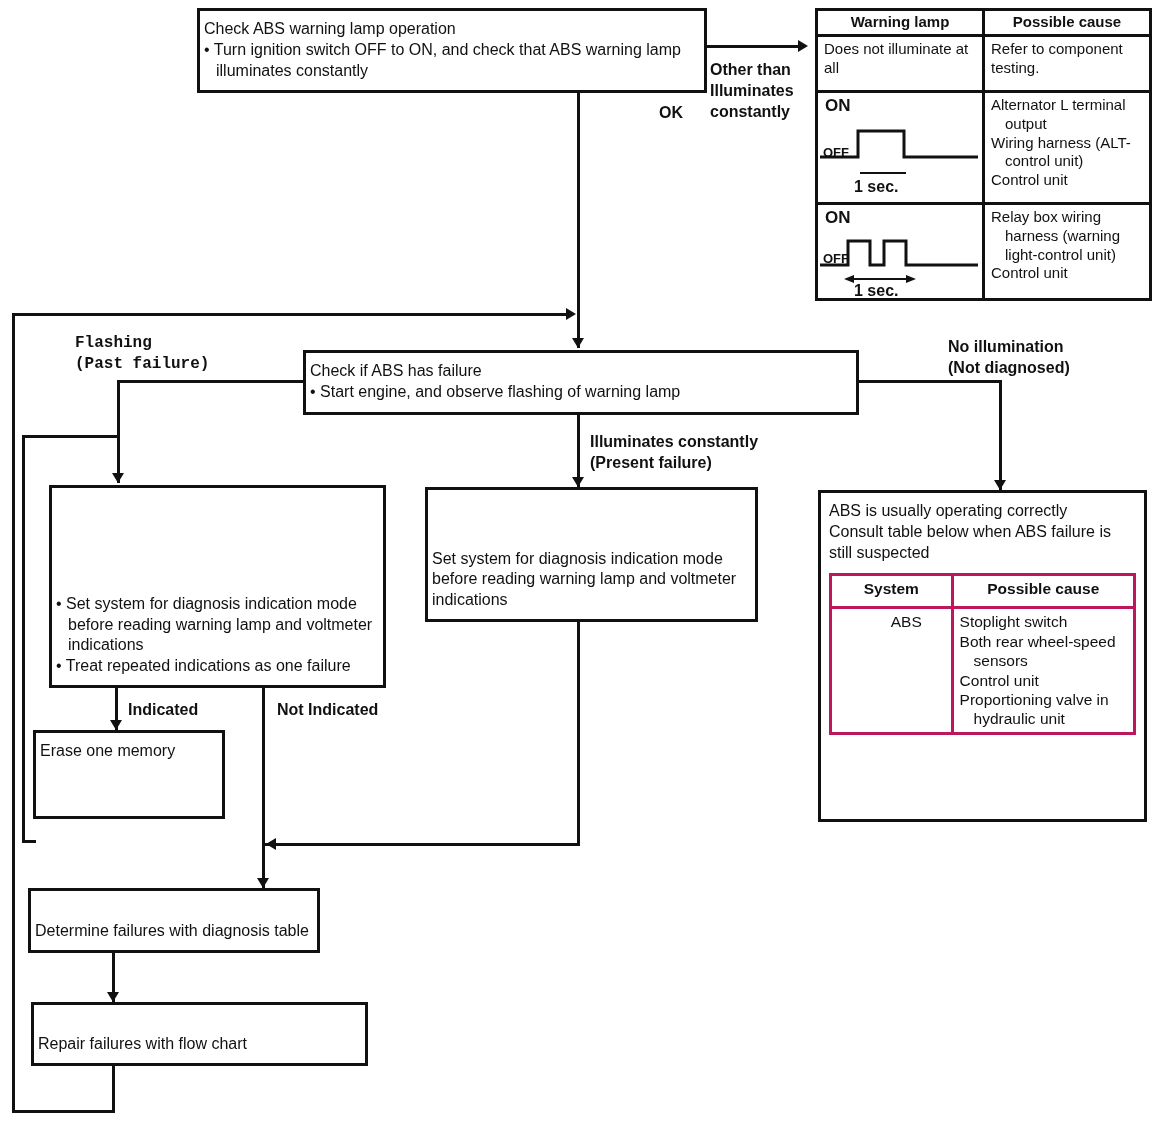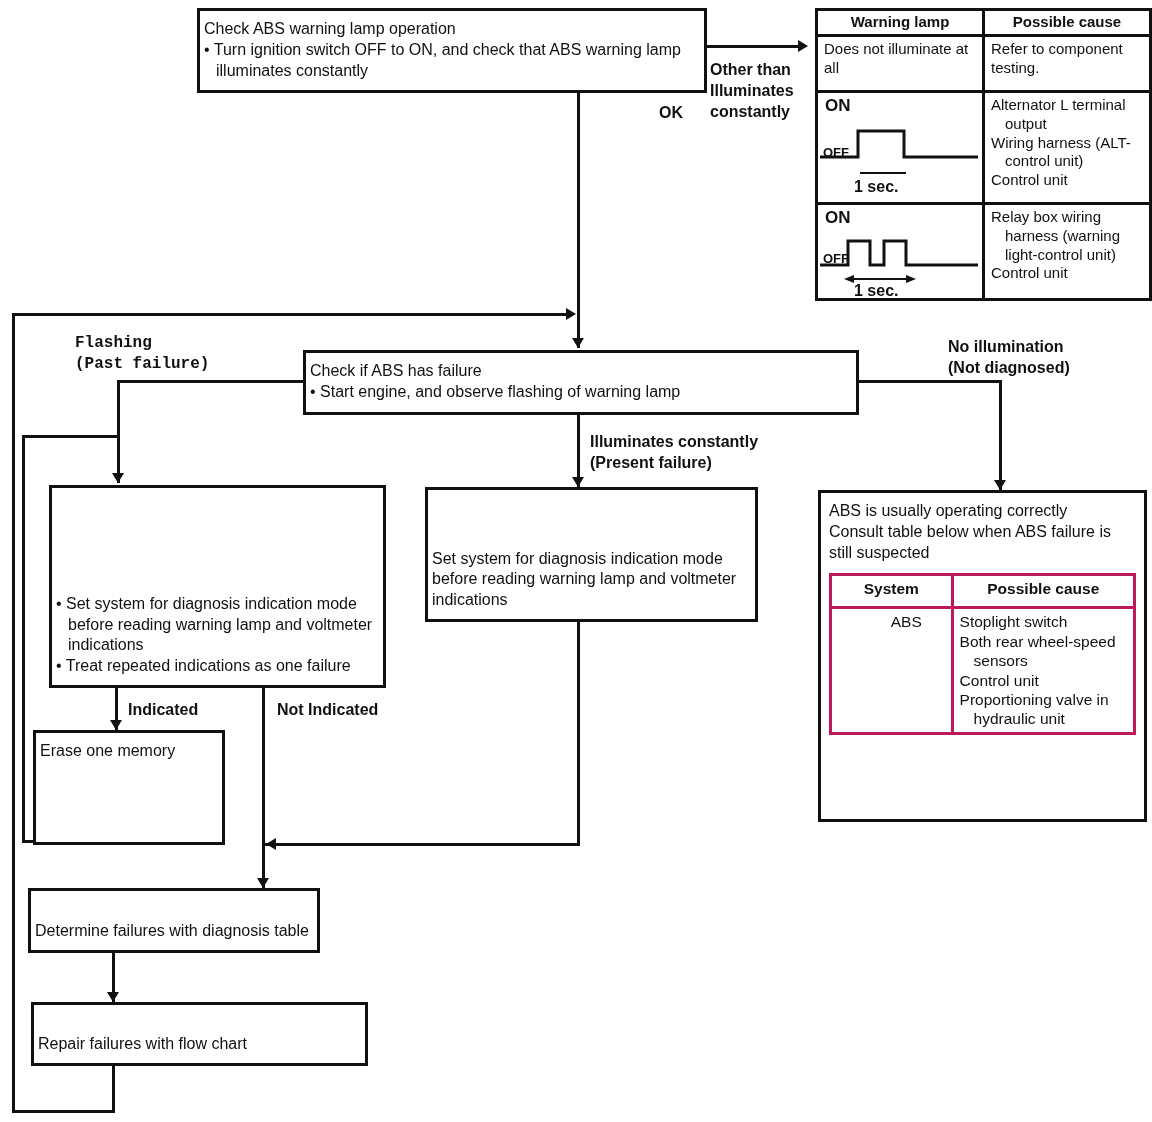--- a/index.html
+++ b/index.html
@@ -106,21 +106,21 @@
 
   <div class="box center" style="left:33px;top:485px;width:337px;height:203px;margin-left:16px;">
     <div class="bullet">• Set system for diagnosis indication mode before reading warning lamp and voltmeter indications</div>
     <div class="bullet">• Treat repeated indications as one failure</div>
   </div>
 
   <div class="box center" style="left:425px;top:487px;width:333px;height:135px;">
     <div>Set system for diagnosis indication mode before reading warning lamp and voltmeter indications</div>
   </div>
 
-  <div class="box" style="left:33px;top:730px;width:192px;height:115px;">
+  <div class="box" style="left:33px;top:730px;width:192px;height:89px;">
     <div>Erase one memory</div>
   </div>
 
   <div class="box center" style="left:28px;top:888px;width:292px;height:65px;">
     <div>Determine failures with diagnosis table</div>
   </div>
 
   <div class="box center" style="left:31px;top:1002px;width:337px;height:64px;">
     <div>Repair failures with flow chart</div>
   </div>

